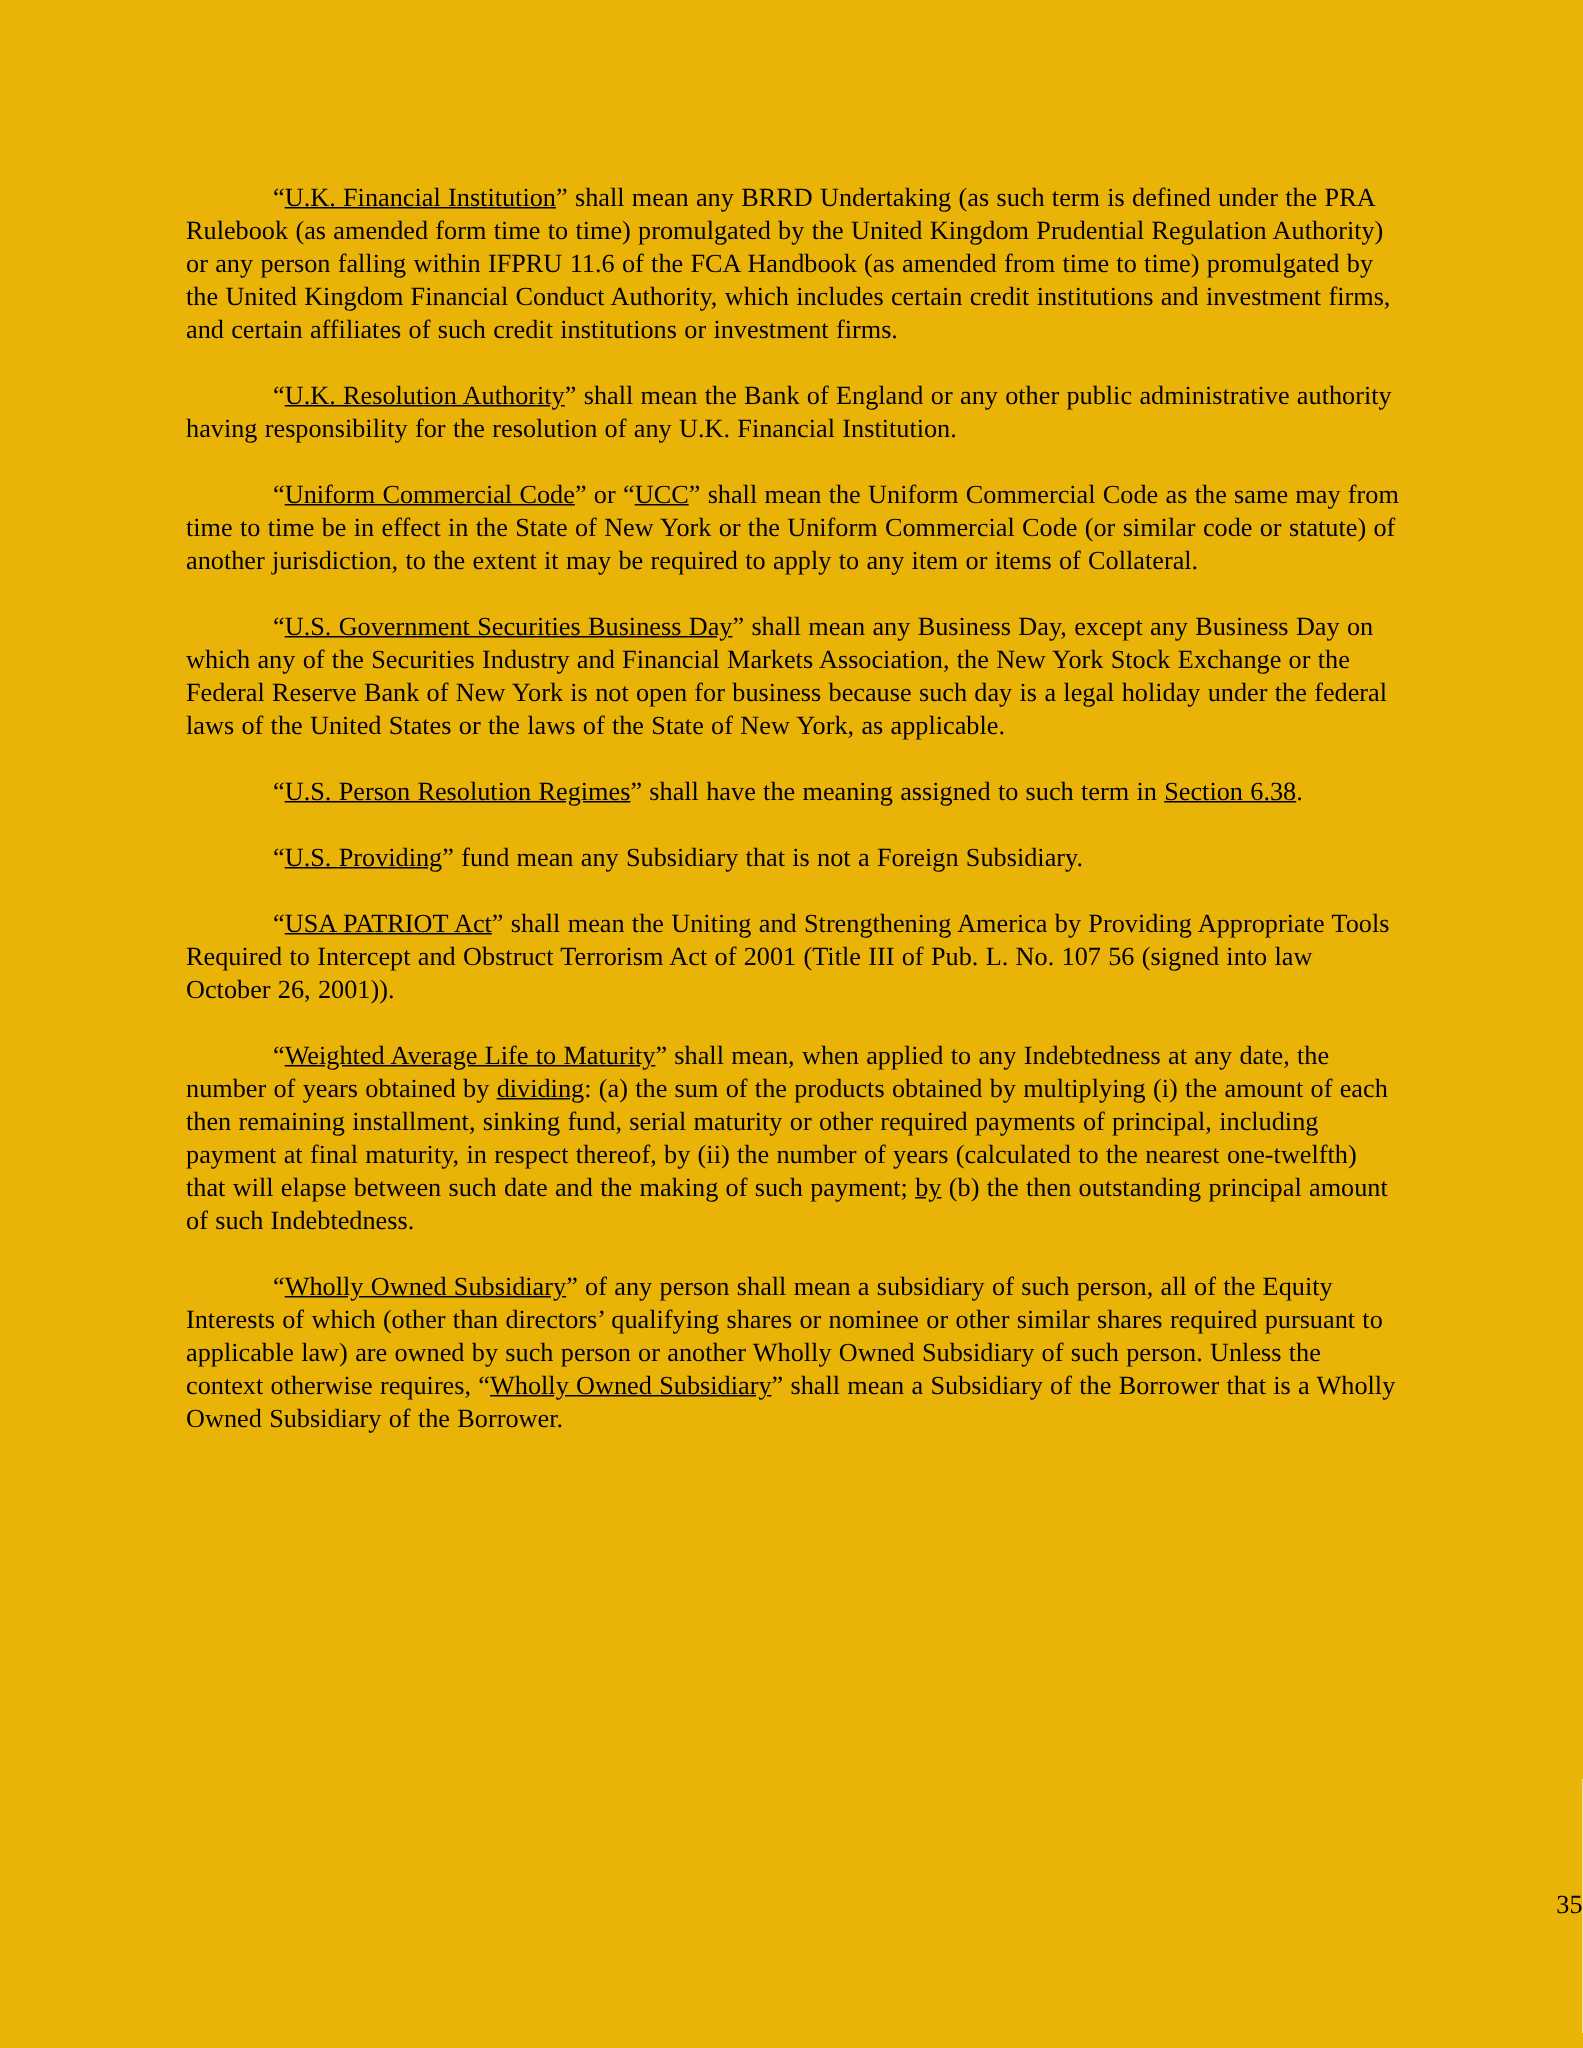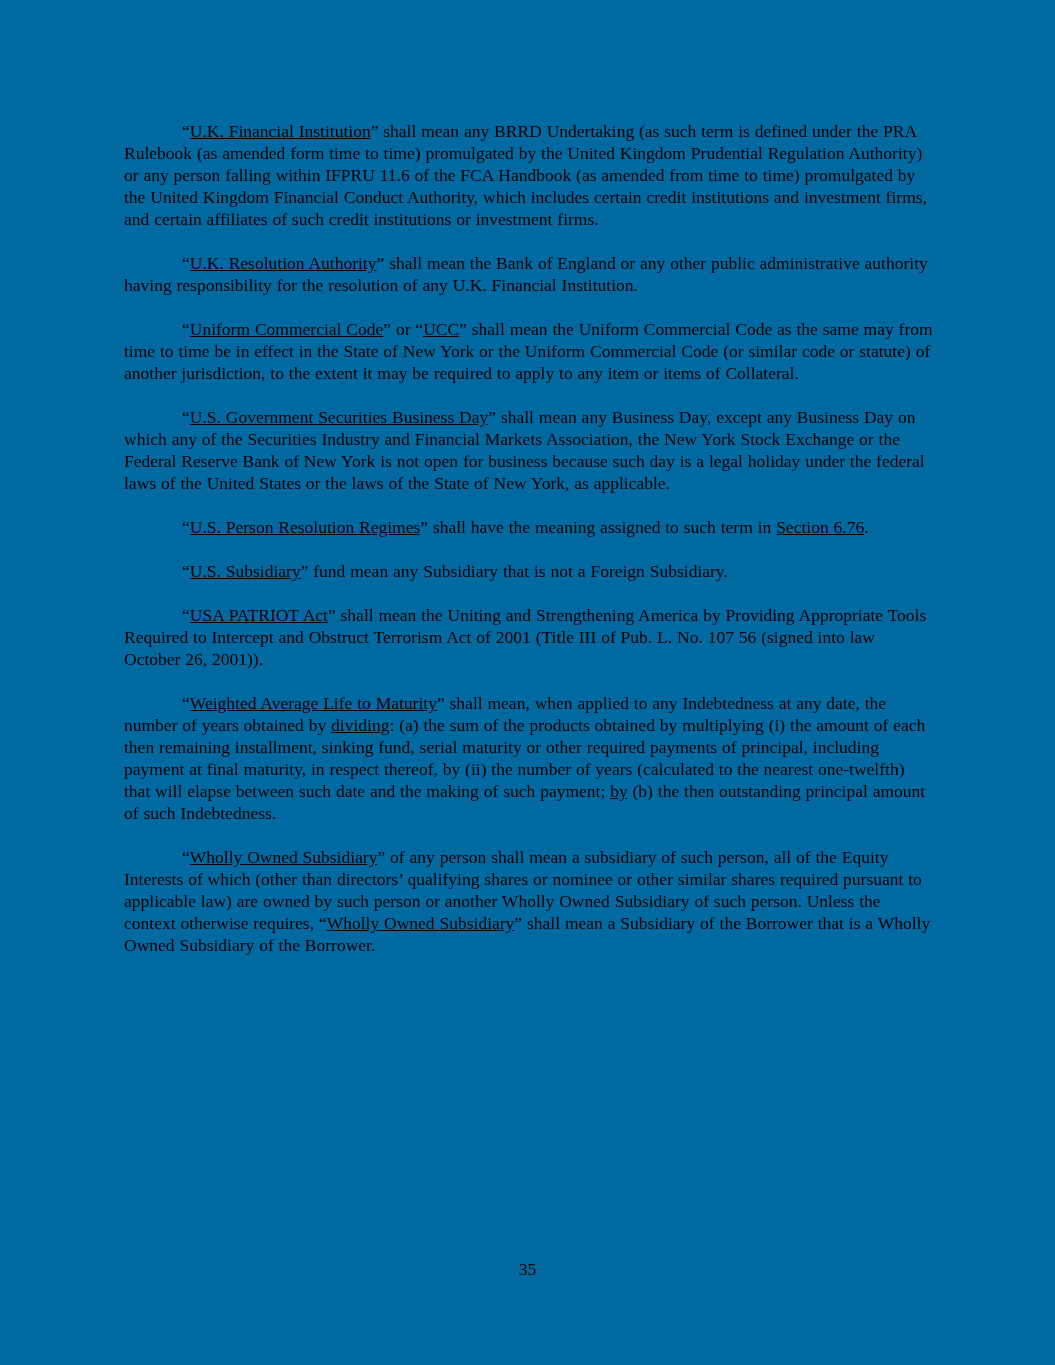--- a/index.html
+++ b/index.html
@@ -5,21 +5,21 @@
   * { margin: 0; padding: 0; box-sizing: border-box; }
   html, body { background: #ffffff; }
   body {
     font-family: "Liberation Serif", "DejaVu Serif", serif;
     color: #000000;
   }
   .page {
     position: relative;
     width: 1055px;
     height: 1365px;
-    background: #0369a1;
+    background: #eab308;
     overflow: hidden;
   }
   .content {
     position: absolute;
     left: 124px;
     top: 120px;
     width: 810px;
   }
   .para {
     font-size: 17.5px;
@@ -28,35 +28,35 @@
     margin-bottom: 22px;
     text-align: left;
     word-spacing: 0.5px;
   }
   .para span.u { text-decoration: underline; }
   .footer {
     position: absolute;
     left: 0;
     width: 1055px;
     top: 1258px;
-    text-align: center;
+    text-align: right;
     font-size: 17.5px;
     line-height: 22px;
   }
 </style>
 </head>
 <body>
 
 <div class="page">
   <div class="content">
 
   <p class="para"><span>“</span><span class="u">U.K. Financial Institution</span><span>” shall mean any BRRD Undertaking (as such term is defined under the PRA Rulebook (as amended form time to time) promulgated by the United Kingdom Prudential Regulation Authority) or any person falling within IFPRU 11.6 of the FCA Handbook (as amended from time to time) promulgated by the United Kingdom Financial Conduct Authority, which includes certain credit institutions and investment firms, and certain affiliates of such credit institutions or investment firms.</span></p>
       <p class="para"><span>“</span><span class="u">U.K. Resolution Authority</span><span>” shall mean the Bank of England or any other public administrative authority having responsibility for the resolution of any U.K. Financial Institution.</span></p>
       <p class="para"><span>“</span><span class="u">Uniform Commercial Code</span><span>” or “</span><span class="u">UCC</span><span>” shall mean the Uniform Commercial Code as the same may from time to time be in effect in the State of New York or the Uniform Commercial Code (or similar code or statute) of another jurisdiction, to the extent it may be required to apply to any item or items of Collateral.</span></p>
       <p class="para"><span>“</span><span class="u">U.S. Government Securities Business Day</span><span>” shall mean any Business Day, except any Business Day on which any of the Securities Industry and Financial Markets Association, the New York Stock Exchange or the Federal Reserve Bank of New York is not open for business because such day is a legal holiday under the federal laws of the United States or the laws of the State of New York, as applicable.</span></p>
-      <p class="para"><span>“</span><span class="u">U.S. Person Resolution Regimes</span><span>” shall have the meaning assigned to such term in </span><span class="u">Section 6.76</span><span>.</span></p>
-      <p class="para"><span>“</span><span class="u">U.S. Subsidiary</span><span>” fund mean any Subsidiary that is not a Foreign Subsidiary.</span></p>
+      <p class="para"><span>“</span><span class="u">U.S. Person Resolution Regimes</span><span>” shall have the meaning assigned to such term in </span><span class="u">Section 6.38</span><span>.</span></p>
+      <p class="para"><span>“</span><span class="u">U.S. Providing</span><span>” fund mean any Subsidiary that is not a Foreign Subsidiary.</span></p>
       <p class="para"><span>“</span><span class="u">USA PATRIOT Act</span><span>” shall mean the Uniting and Strengthening America by Providing Appropriate Tools Required to Intercept and Obstruct Terrorism Act of 2001 (Title III of Pub. L. No. 107 56 (signed into law October 26, 2001)).</span></p>
       <p class="para"><span>“</span><span class="u">Weighted Average Life to Maturity</span><span>” shall mean, when applied to any Indebtedness at any date, the number of years obtained by </span><span class="u">dividing</span><span>:  (a) the sum of the products obtained by multiplying (i) the amount of each then remaining installment, sinking fund, serial maturity or other required payments of principal, including payment at final maturity, in respect thereof, by (ii) the number of years (calculated to the nearest one-twelfth) that will elapse between such date and the making of such payment; </span><span class="u">by</span><span> (b) the then outstanding principal amount of such Indebtedness.</span></p>
       <p class="para"><span>“</span><span class="u">Wholly Owned Subsidiary</span><span>” of any person shall mean a subsidiary of such person, all of the Equity Interests of which (other than directors’ qualifying shares or nominee or other similar shares required pursuant to applicable law) are owned by such person or another Wholly Owned Subsidiary of such person.  Unless the context otherwise requires, “</span><span class="u">Wholly Owned Subsidiary</span><span>” shall mean a Subsidiary of the Borrower that is a Wholly Owned Subsidiary of the Borrower.</span></p>
     </div>
   <div class="footer">35</div>
 </div>
 
 </body></html>

